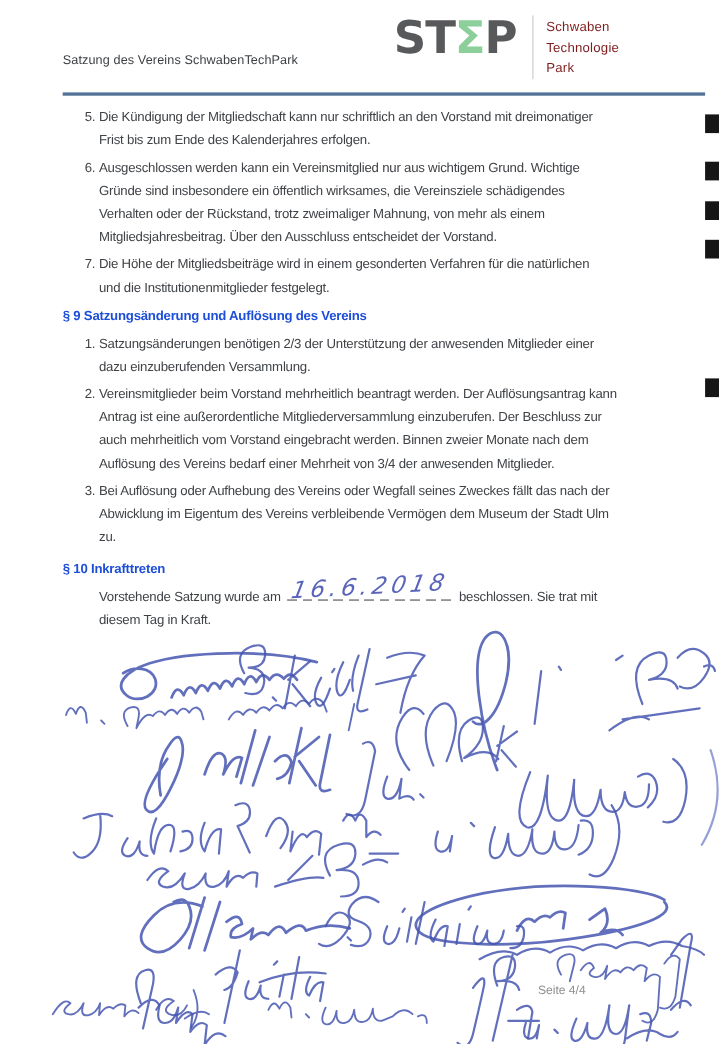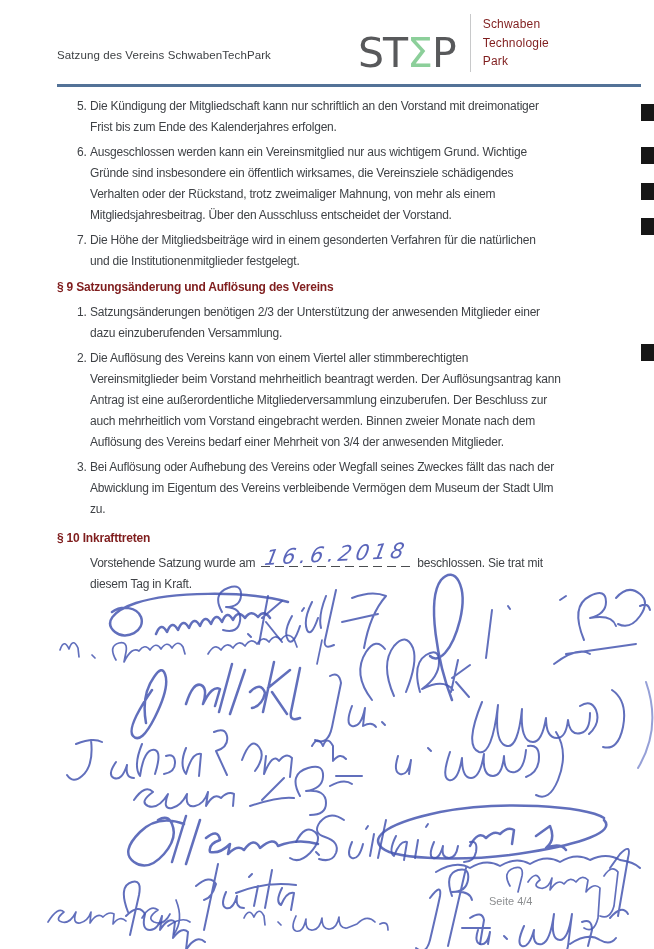--- a/index.html
+++ b/index.html
@@ -12,36 +12,36 @@
     overflow:hidden;
   }
   
   .doc-title{
     position:absolute;left:57px;top:21px;
     font-size:11.5px;letter-spacing:.1px;color:#3c3f42;margin-top:28px;
   }
   .logo{position:absolute;left:358px;top:14px;display:flex;align-items:flex-start;}
   .logo-acronym{
     font-family:"DejaVu Sans",sans-serif;
-    font-size:41px;font-weight:normal;line-height:40px;
-    letter-spacing:-1px;color:#58595b;margin-top:19px;
+    font-size:41px;font-weight:bold;line-height:40px;
+    letter-spacing:-1px;color:#58595b;margin-top:0;
   }
   .logo-acronym .green{color:#8ccf9a;}
   .logo-divider{width:1px;height:58px;background:#c8c9ca;margin:0 12px 0 14px;}
   .logo-name{font-size:12px;line-height:18.5px;color:#7f1d1d;padding-top:1px;letter-spacing:.2px;}
   .header-rule{position:absolute;left:57px;top:84px;width:584px;height:3px;background:#537297;}
   
   .content{
     position:absolute;left:57px;top:96px;width:566px;
     font-size:12px;line-height:21px;letter-spacing:-.2px;color:#3f4246;
   }
   .item{display:flex;margin-bottom:4px;}
   .item .num{flex:0 0 33px;box-sizing:border-box;padding-left:20px;}
   .item .body{flex:1;}
-  .sec-heading{font-weight:bold;margin:5px 0 4px 0;color:#7f1d1d;}
+  .sec-heading{font-weight:bold;margin:5px 0 4px 0;color:#1d4ed8;}
   .sec-heading.h10{margin-top:8px;}
   .closing{padding-left:33px;margin-top:1px;}
   .blank{
     position:relative;display:inline-block;width:150px;height:14px;
     margin:0 6px;vertical-align:baseline;
     background:repeating-linear-gradient(90deg,#4a4d50 0 9px,rgba(0,0,0,0) 9px 14px) left bottom/100% 1.5px no-repeat;
   }
   .hand-date{
     position:absolute;left:2px;bottom:-2px;
     font-family:"DejaVu Sans",sans-serif;font-style:italic;
@@ -112,21 +112,20 @@
       <div class="num">1.</div>
       <div class="body">
         <div>Satzungsänderungen benötigen 2/3 der Unterstützung der anwesenden Mitglieder einer</div>
         <div>dazu einzuberufenden Versammlung.</div>
       </div>
     </div>
 
     <div class="item">
       <div class="num">2.</div>
       <div class="body">
-        <div>Die Auflösung des Vereins kann von einem Viertel aller stimmberechtigten</div>
         <div>Vereinsmitglieder beim Vorstand mehrheitlich beantragt werden. Der Auflösungsantrag kann</div>
         <div>Antrag ist eine außerordentliche Mitgliederversammlung einzuberufen. Der Beschluss zur</div>
         <div>auch mehrheitlich vom Vorstand eingebracht werden. Binnen zweier Monate nach dem</div>
         <div>Auflösung des Vereins bedarf einer Mehrheit von 3/4 der anwesenden Mitglieder.</div>
       </div>
     </div>
 
     <div class="item">
       <div class="num">3.</div>
       <div class="body">

